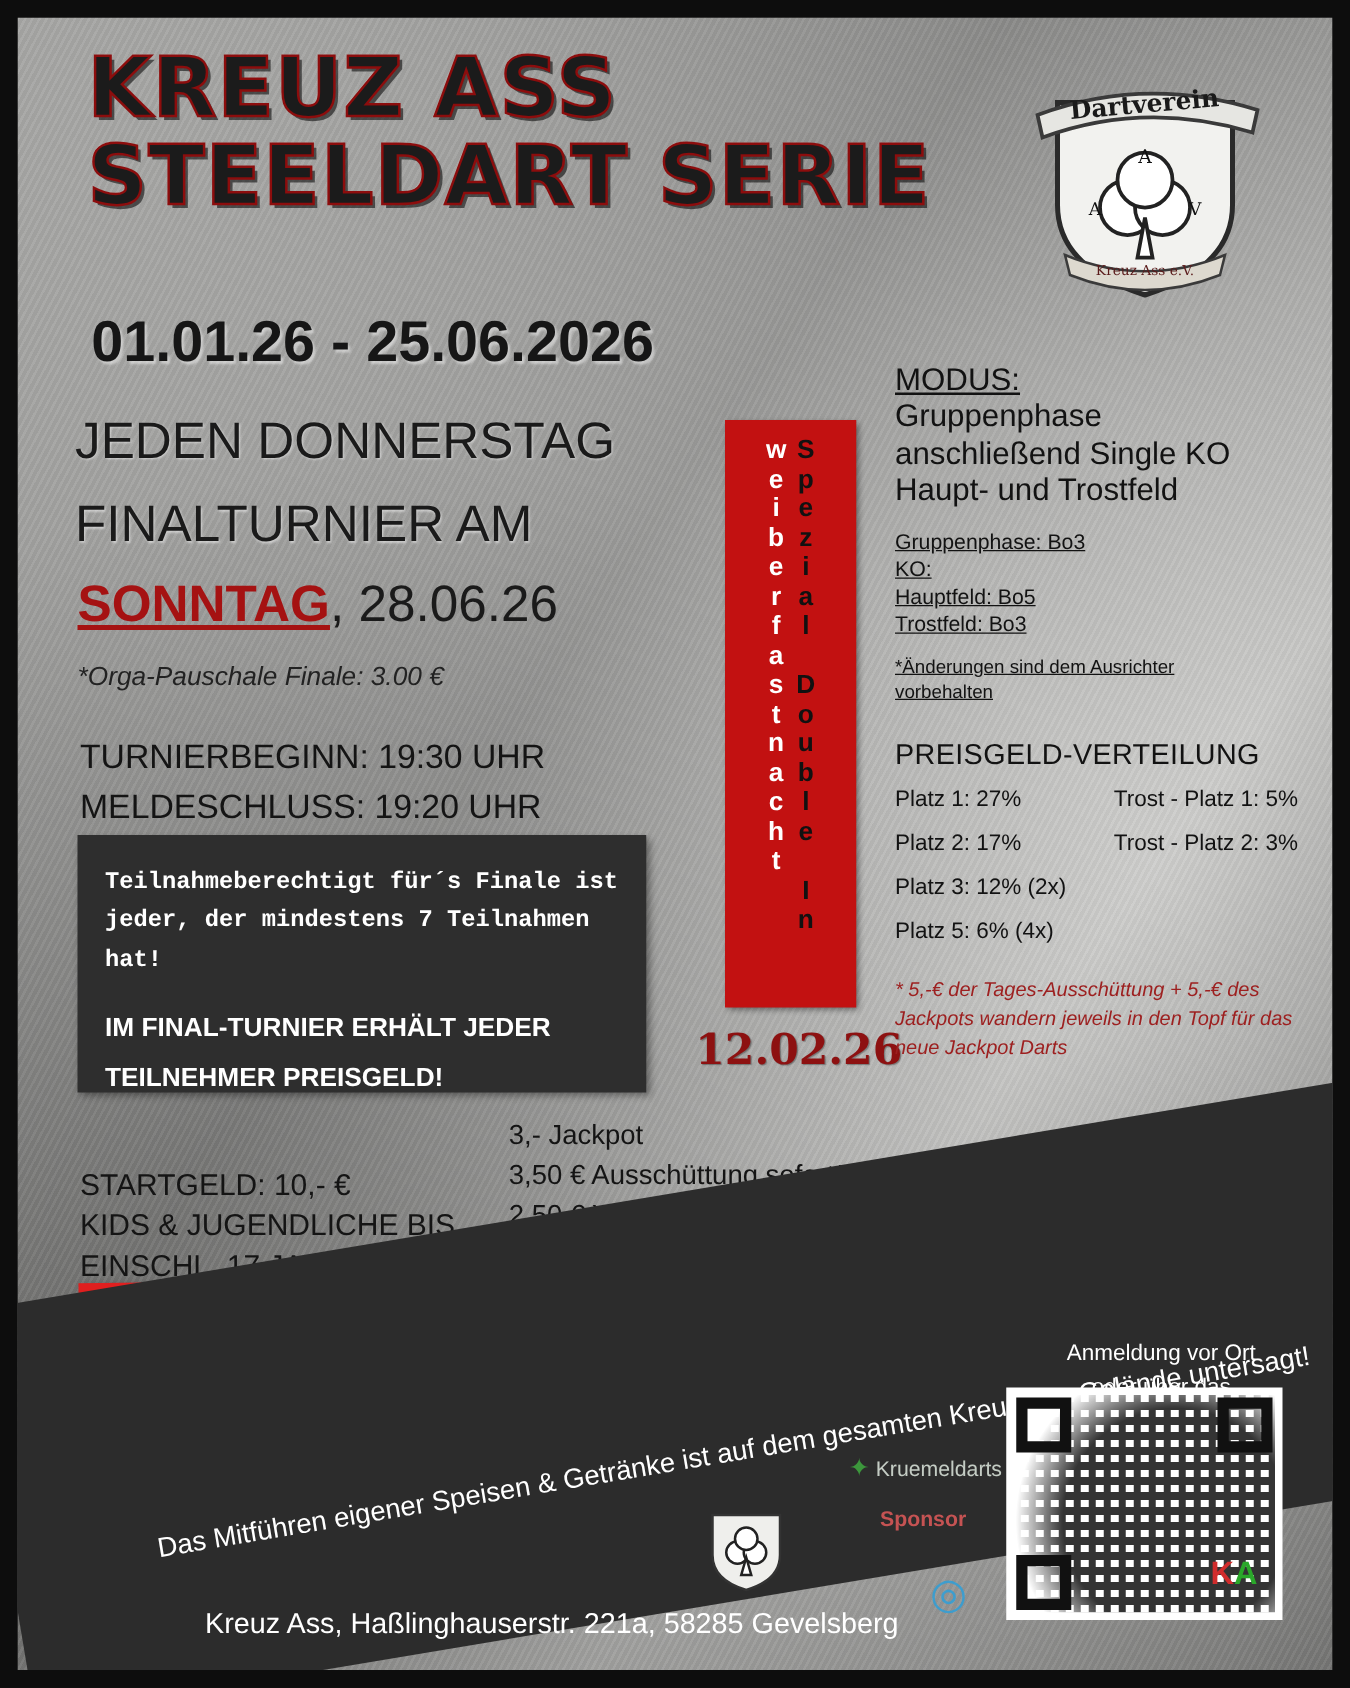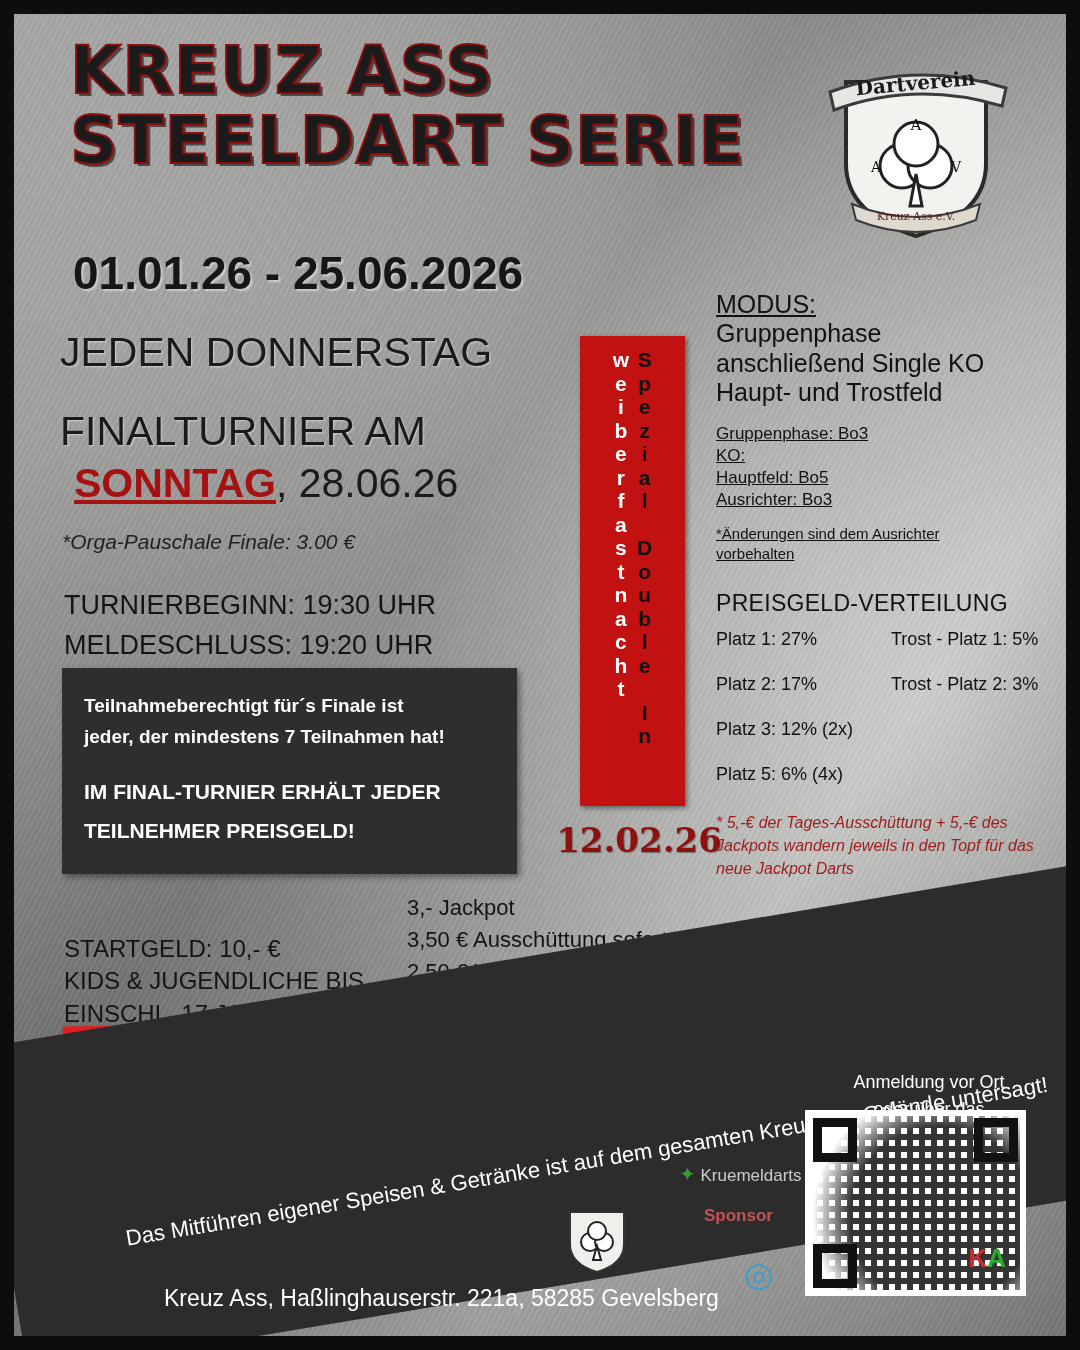--- a/index.html
+++ b/index.html
@@ -50,41 +50,41 @@
     text-shadow: 2px 2px 2px rgba(255,255,255,0.45);
     margin-left: 13px;
   }
 
   .big-line {
     position: absolute; left: 46px;
     font-size: 41px; color: #1a1a1a; font-weight: 400;
     text-shadow: 1px 1px 2px rgba(255,255,255,0.5);
   }
   #l-thursday { top: 315px; }
-  #l-final { top: 394px; }
-
-  .sunday-row { position: absolute; left: 60px; top: 446px; font-size: 41px; color:#1a1a1a; }
+  #l-final { top: 382px; }
+
+  .sunday-row { position: absolute; left: 48px; top: 446px; font-size: 41px; color:#1a1a1a; }
   .sunday-row .hl { color: #a51212; font-weight: 700; text-decoration: underline; }
 
   .orga { position: absolute; left: 48px; top: 516px; font-size: 21px; font-style: italic; color: #222; }
 
   .time-line { position: absolute; left: 50px; font-size: 27px; color: #141414; }
   #t-begin { top: 576px; }
   #t-close { top: 616px; }
 
   
   .darkbox {
     position: absolute; left: 48px; top: 654px;
     width: 455px; height: 206px;
     background: #2e2e2e;
     padding: 22px 22px 0 22px;
     box-shadow: 3px 3px 6px rgba(0,0,0,0.4);
   }
   .darkbox p { margin: 0; color: #fff; font-weight: 700; }
-  .db1 { font-size: 19px; line-height: 1.65; }
+  .db1 { font-size: 19px; line-height: 1.65; font-family: Liberation Mono, monospace; }
   .db2 { font-size: 21px; line-height: 1.6; margin-top: 22px !important; }
 
   
   .startgeld { position: absolute; left: 50px; top: 878px; font-size: 24px; color: #141414; line-height: 1.35; margin-top: 41px; }
   .jackpot-col { position: absolute; left: 393px; top: 878px; font-size: 22px; color: #141414; line-height: 1.45; }
 
   
   .vbanner {
     position: absolute; left: 566px; top: 322px;
     width: 105px; height: 470px;
@@ -105,21 +105,21 @@
     text-shadow: 1px 1px 1px rgba(0,0,0,0.35);
   }
 
   
   .right { position: absolute; left: 702px; top: 276px; width: 340px; color: #121212; }
   .r-h { font-size: 25px; text-decoration: underline; }
   .r-t { font-size: 25px; line-height: 1.18; }
   .r-sub { font-size: 17px; text-decoration: underline; margin-top: 16px; }
   .r-small { font-size: 15px; text-decoration: underline; line-height: 1.35; margin-top: 14px; }
   .r-prize-h { font-size: 23px; margin-top: 26px; letter-spacing: .3px; }
-  .prize-grid { margin-top: 12px; display: grid; grid-template-columns: 175px 1fr; row-gap: 24px; font-size: 18px; }
+  .prize-grid { margin-top: 12px; display: grid; grid-template-columns: 175px 1fr; row-gap: 14px; font-size: 18px; }
   .note-red {
     margin-top: 26px; font-size: 16px; font-style: italic; color: #9d2020; line-height: 1.45;
   }
 
   
   .neubox {
     position: absolute; left: 50px; top: 1010px;
     width: 480px; height: 240px;
     background: #e01f1f;
     box-shadow: 3px 3px 7px rgba(0,0,0,0.4);
@@ -290,21 +290,21 @@
 
   <div class="right layer">
     <div class="r-h">MODUS:</div>
     <div class="r-t">Gruppenphase</div>
     <div class="r-t">anschließend Single KO</div>
     <div class="r-t">Haupt- und Trostfeld</div>
 
     <div class="r-sub">Gruppenphase: Bo3</div>
     <div class="r-sub" style="margin-top:2px;">KO:</div>
     <div class="r-sub" style="margin-top:2px;">Hauptfeld: Bo5</div>
-    <div class="r-sub" style="margin-top:2px;">Ausrichter: Bo3</div>
+    <div class="r-sub" style="margin-top:2px;">Trostfeld: Bo3</div>
 
     <div class="r-small">*Änderungen sind dem Ausrichter</div>
     <div class="r-small" style="margin-top:0;">vorbehalten</div>
 
     <div class="r-prize-h">PREISGELD-VERTEILUNG</div>
     <div class="prize-grid">
       <div>Platz 1: 27%</div>
       <div>Trost - Platz 1: 5%</div>
       <div>Platz 2: 17%</div>
       <div>Trost - Platz 2: 3%</div>

